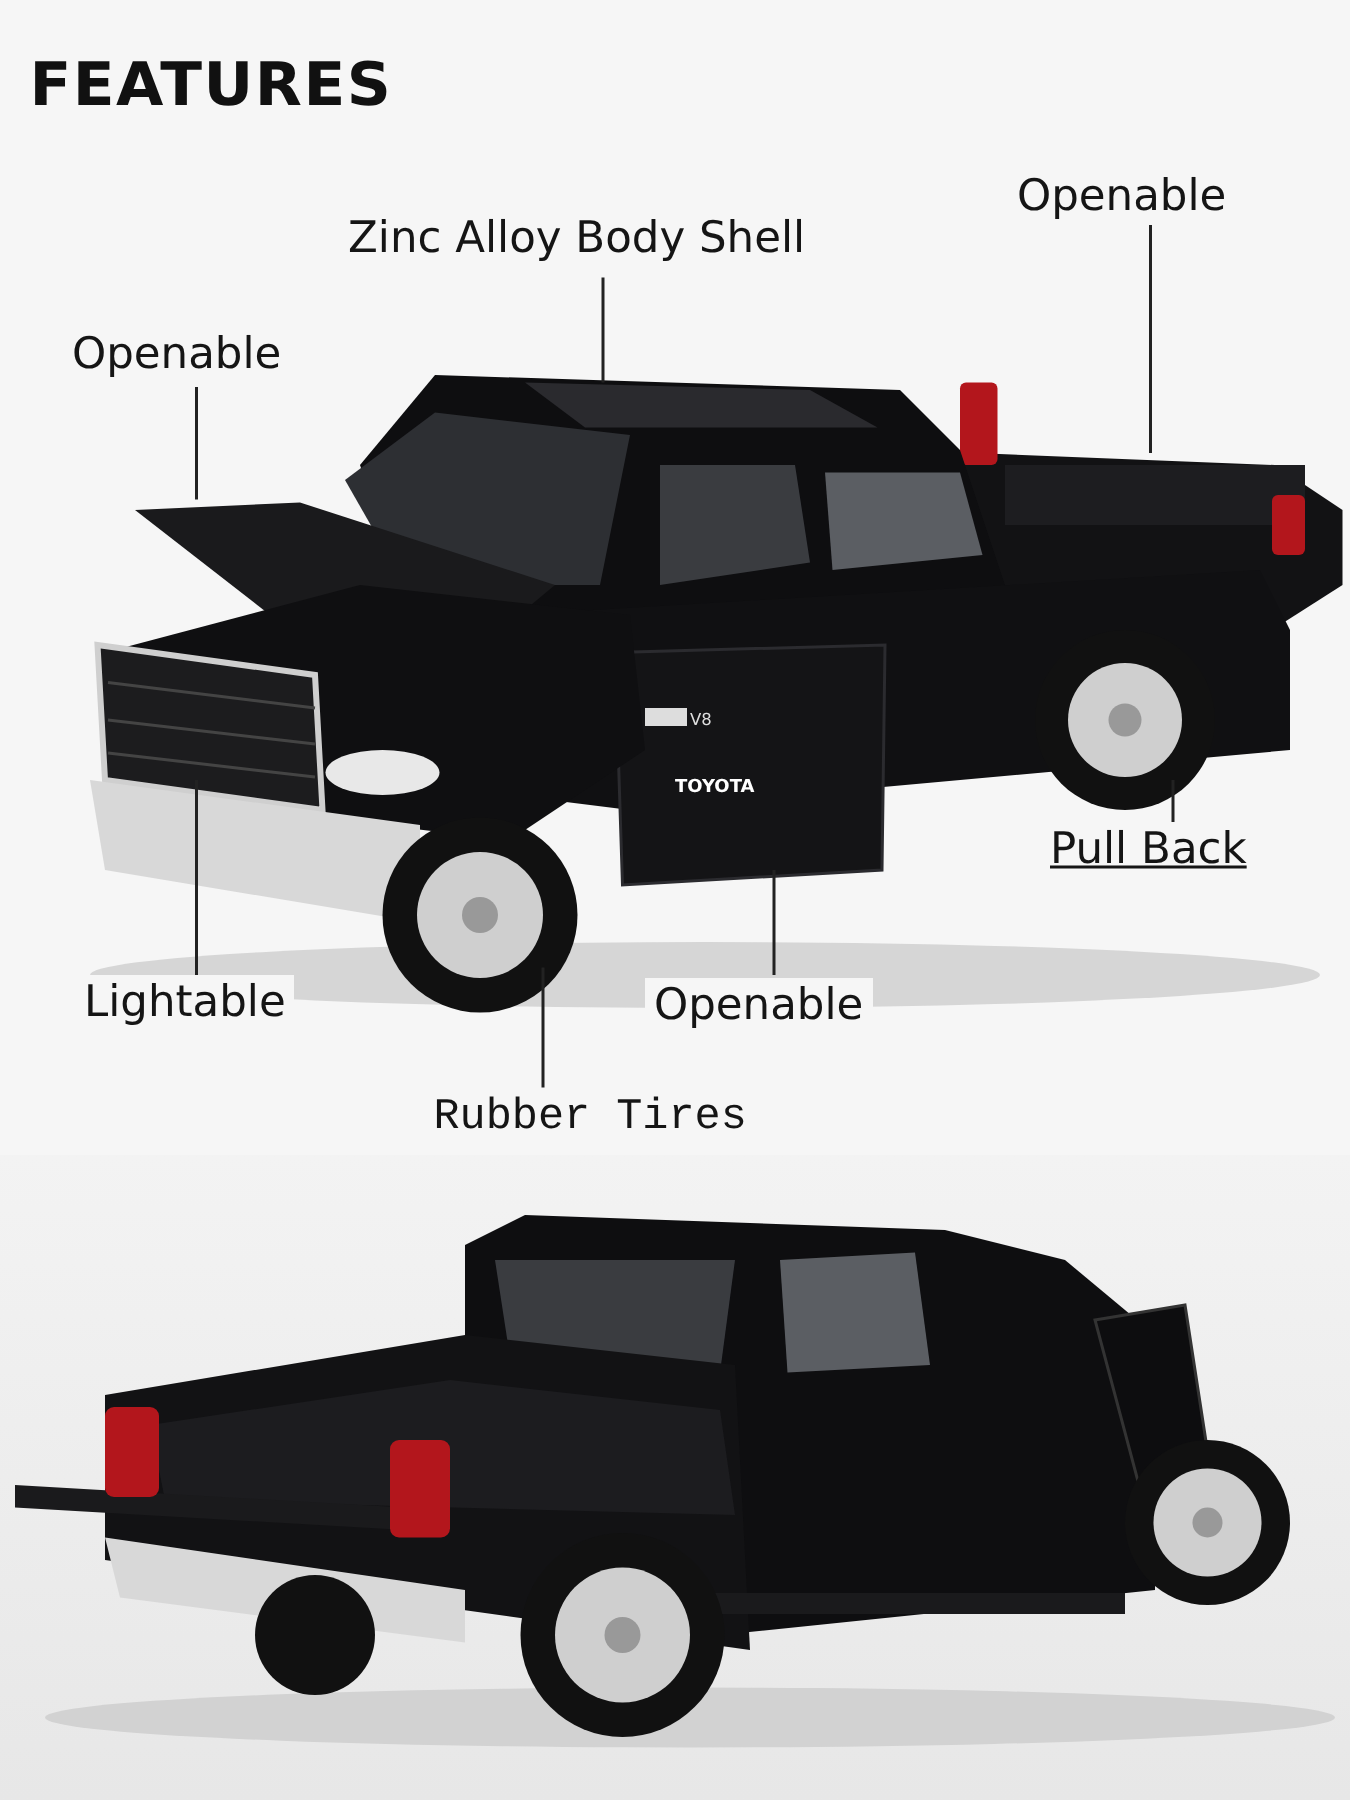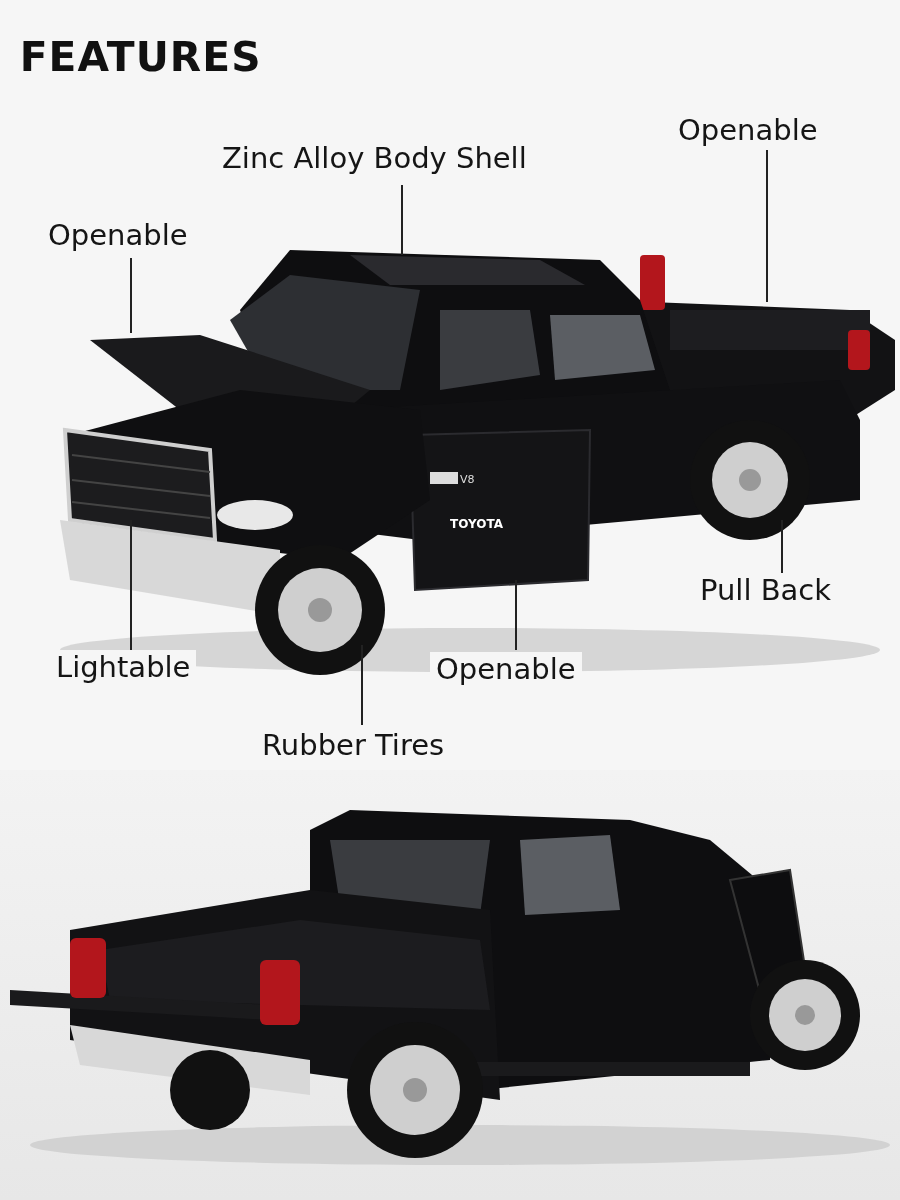--- a/index.html
+++ b/index.html
@@ -100,19 +100,19 @@
 </svg>
 
 <div class="line" style="left:401px; top:185px; height:70px;"></div>
 <div class="line" style="left:130px; top:258px; height:75px;"></div>
 <div class="line" style="left:766px; top:150px; height:152px;"></div>
 <div class="line" style="left:130px; top:520px; height:160px;"></div>
 <div class="line" style="left:361px; top:645px; height:80px;"></div>
 <div class="line" style="left:515px; top:580px; height:70px;"></div>
 <div class="line" style="left:781px; top:520px; height:55px;"></div>
 
-<div class="label" style="left:216px; top:141px;">Zinc Alloy Body Shell</div>
+<div class="label" style="left:226px; top:141px;">Zinc Alloy Body Shell</div>
 <div class="label" style="left:42px; top:218px;">Openable</div>
 <div class="label" style="left:672px; top:113px;">Openable</div>
-<div class="label" style="left:694px; top:573px;">Pull Back</div>
+<div class="label" style="left:694px; top:548px;text-decoration:underline;">Pull Back</div>
 <div class="label" style="left:430px; top:652px;">Openable</div>
 <div class="label" style="left:50px; top:650px;">Lightable</div>
-<div class="label" style="left:256px; top:728px;">Rubber Tires</div>
+<div class="label" style="left:283px; top:728px;font-family:Liberation Mono, monospace;">Rubber Tires</div>
 
 </body></html>

